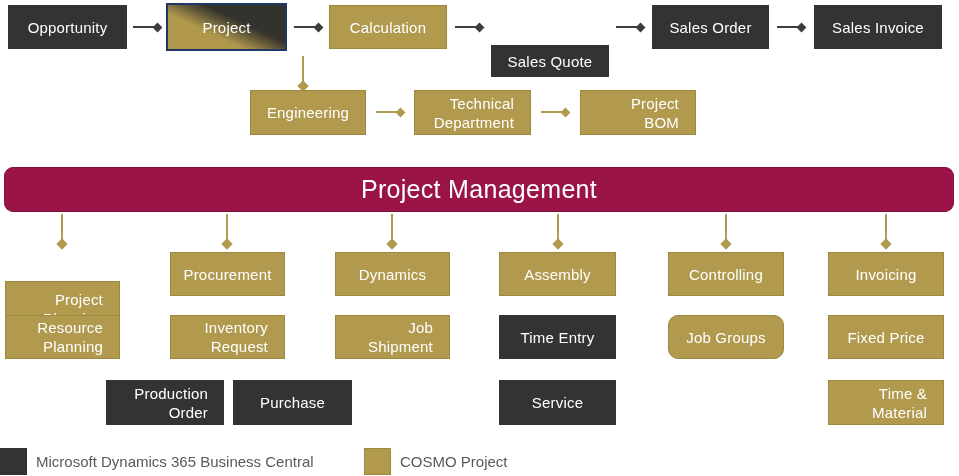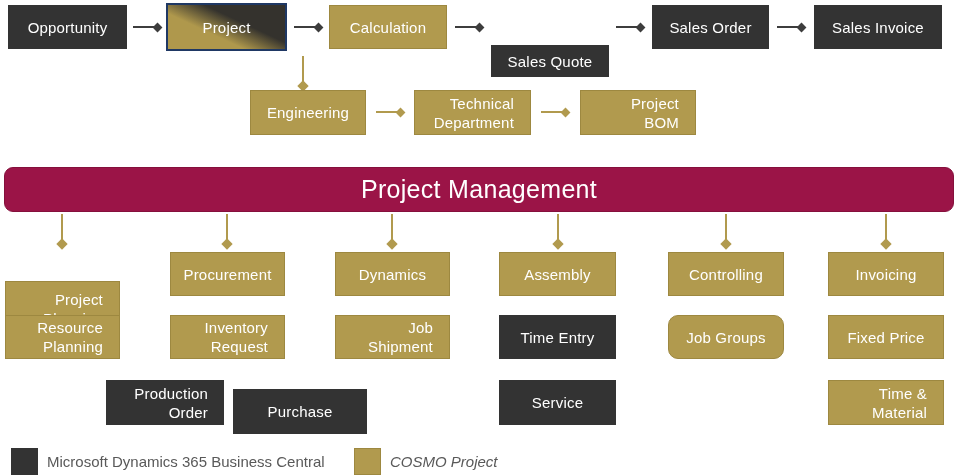--- a/index.html
+++ b/index.html
@@ -131,26 +131,26 @@
   <div class="box gold" style="left:828px;top:252px;width:116px;height:44px;">Invoicing</div>
 
   <div class="box gold" style="left:5px;top:315px;width:115px;height:44px;">Resource Planning</div>
   <div class="box gold" style="left:170px;top:315px;width:115px;height:44px;">Inventory Request</div>
   <div class="box gold" style="left:335px;top:315px;width:115px;height:44px;">Job Shipment</div>
   <div class="box dark" style="left:499px;top:315px;width:117px;height:44px;">Time Entry</div>
   <div class="box gold" style="left:668px;top:315px;width:116px;height:44px;border-radius:10px;">Job Groups</div>
   <div class="box gold" style="left:828px;top:315px;width:116px;height:44px;">Fixed Price</div>
 
   <div class="box dark" style="left:106px;top:380px;width:118px;height:45px;">Production Order</div>
-  <div class="box dark" style="left:233px;top:380px;width:134px;height:45px;margin-top:9px;">Purchase</div>
+  <div class="box dark" style="left:233px;top:380px;width:119px;height:45px;">Purchase</div>
   <div class="box dark" style="left:499px;top:380px;width:117px;height:45px;">Service</div>
   <div class="box gold" style="left:828px;top:380px;width:116px;height:45px;">Time &amp; Material</div>
 
-  <div class="legend-item" style="left:11px;top:448px;">
+  <div class="legend-item" style="left:0;top:448px;">
     <span class="legend-swatch" style="background:#333333;"></span>
     <span class="legend-label">Microsoft Dynamics 365 Business Central</span>
   </div>
-  <div class="legend-item" style="left:354px;top:448px;font-style:italic;">
+  <div class="legend-item" style="left:364px;top:448px;">
     <span class="legend-swatch" style="background:#B19A4E;border:1px solid #9d8840;box-sizing:border-box;"></span>
     <span class="legend-label">COSMO Project</span>
   </div>
 
 </div>
 
 </body></html>

